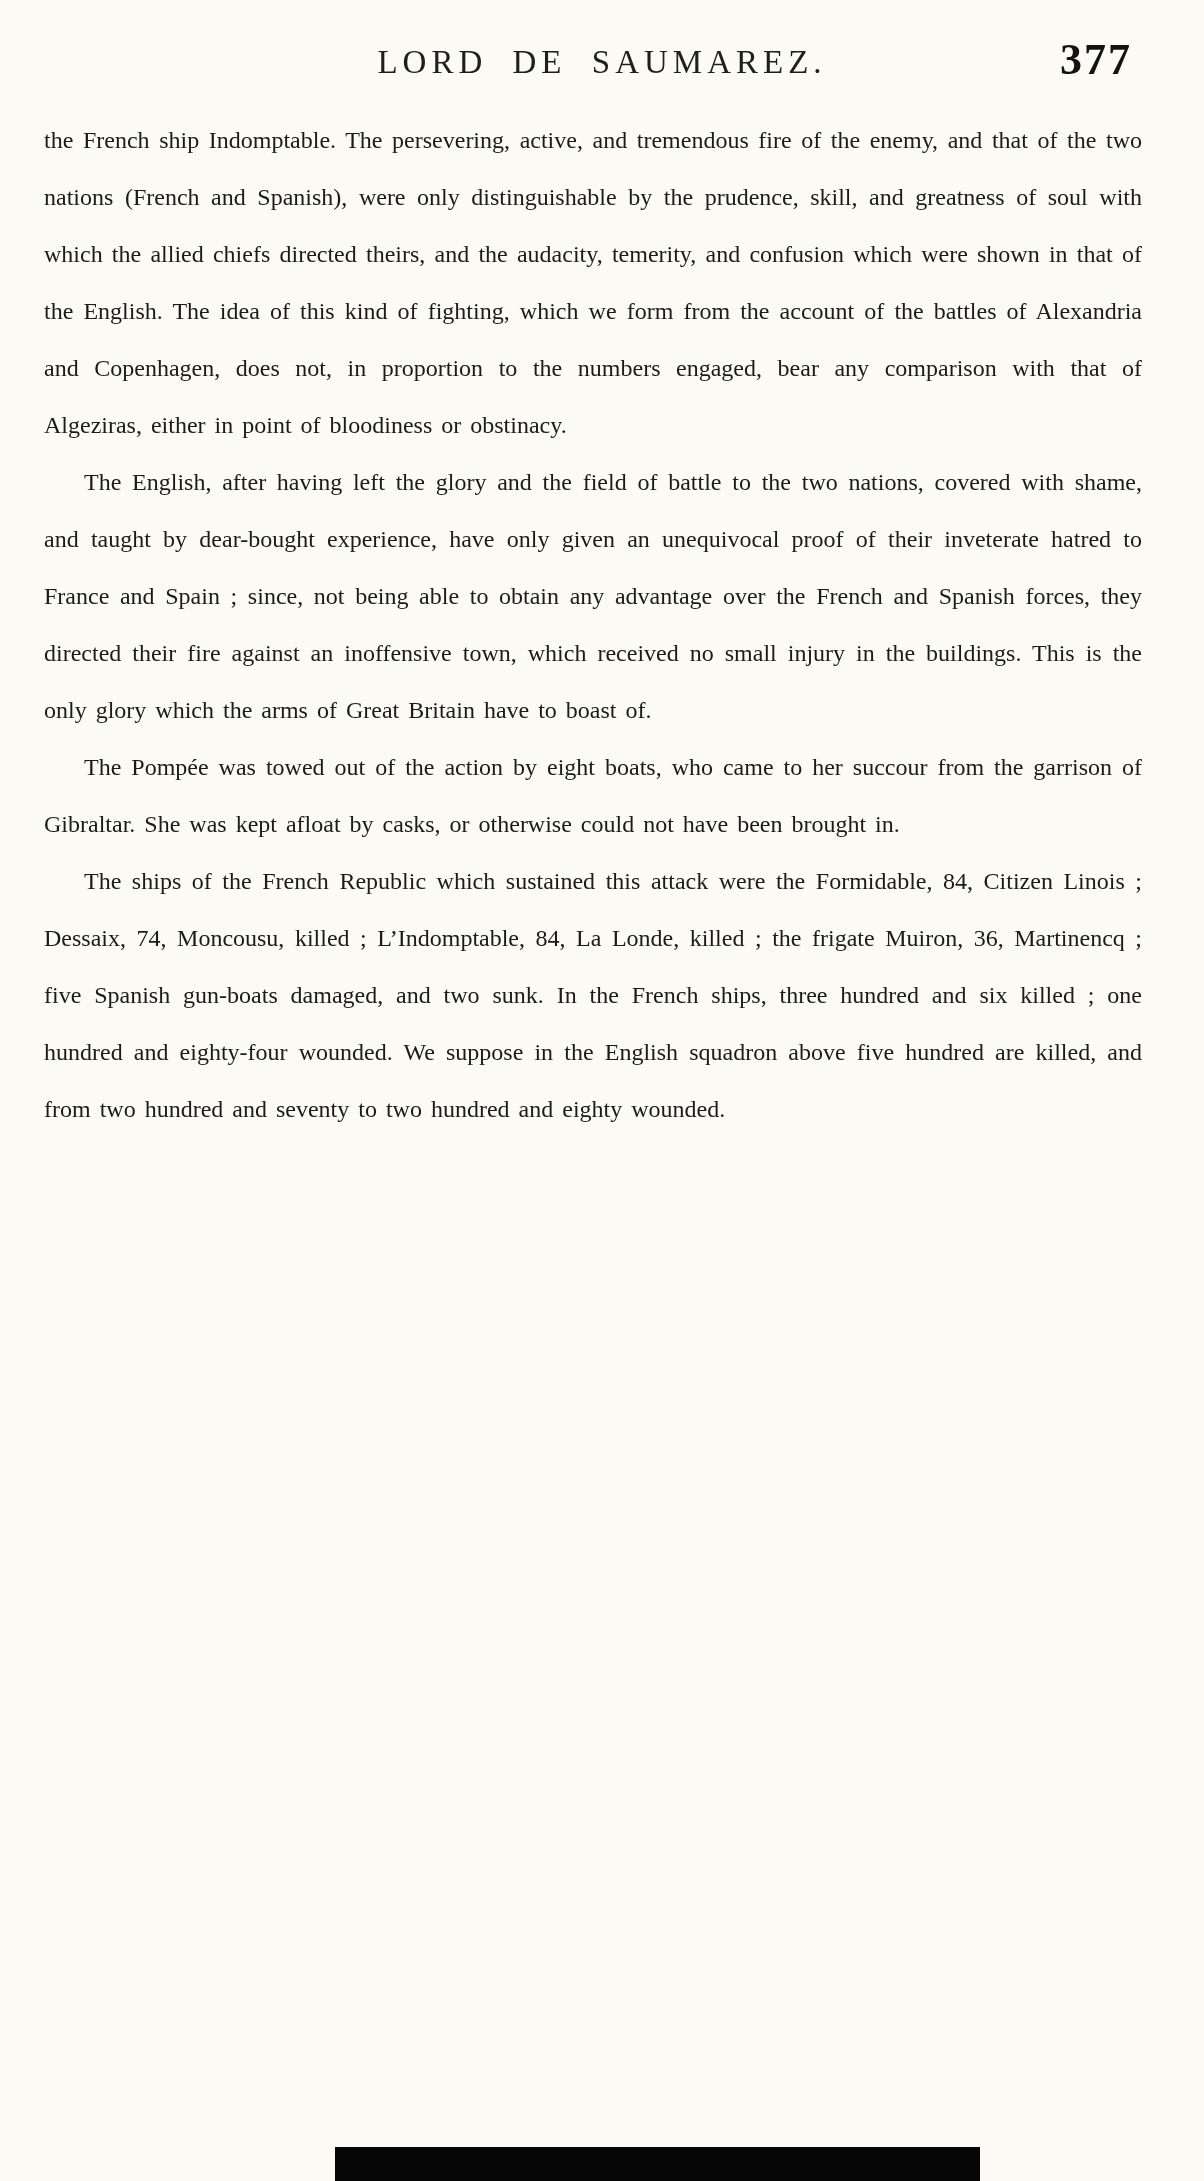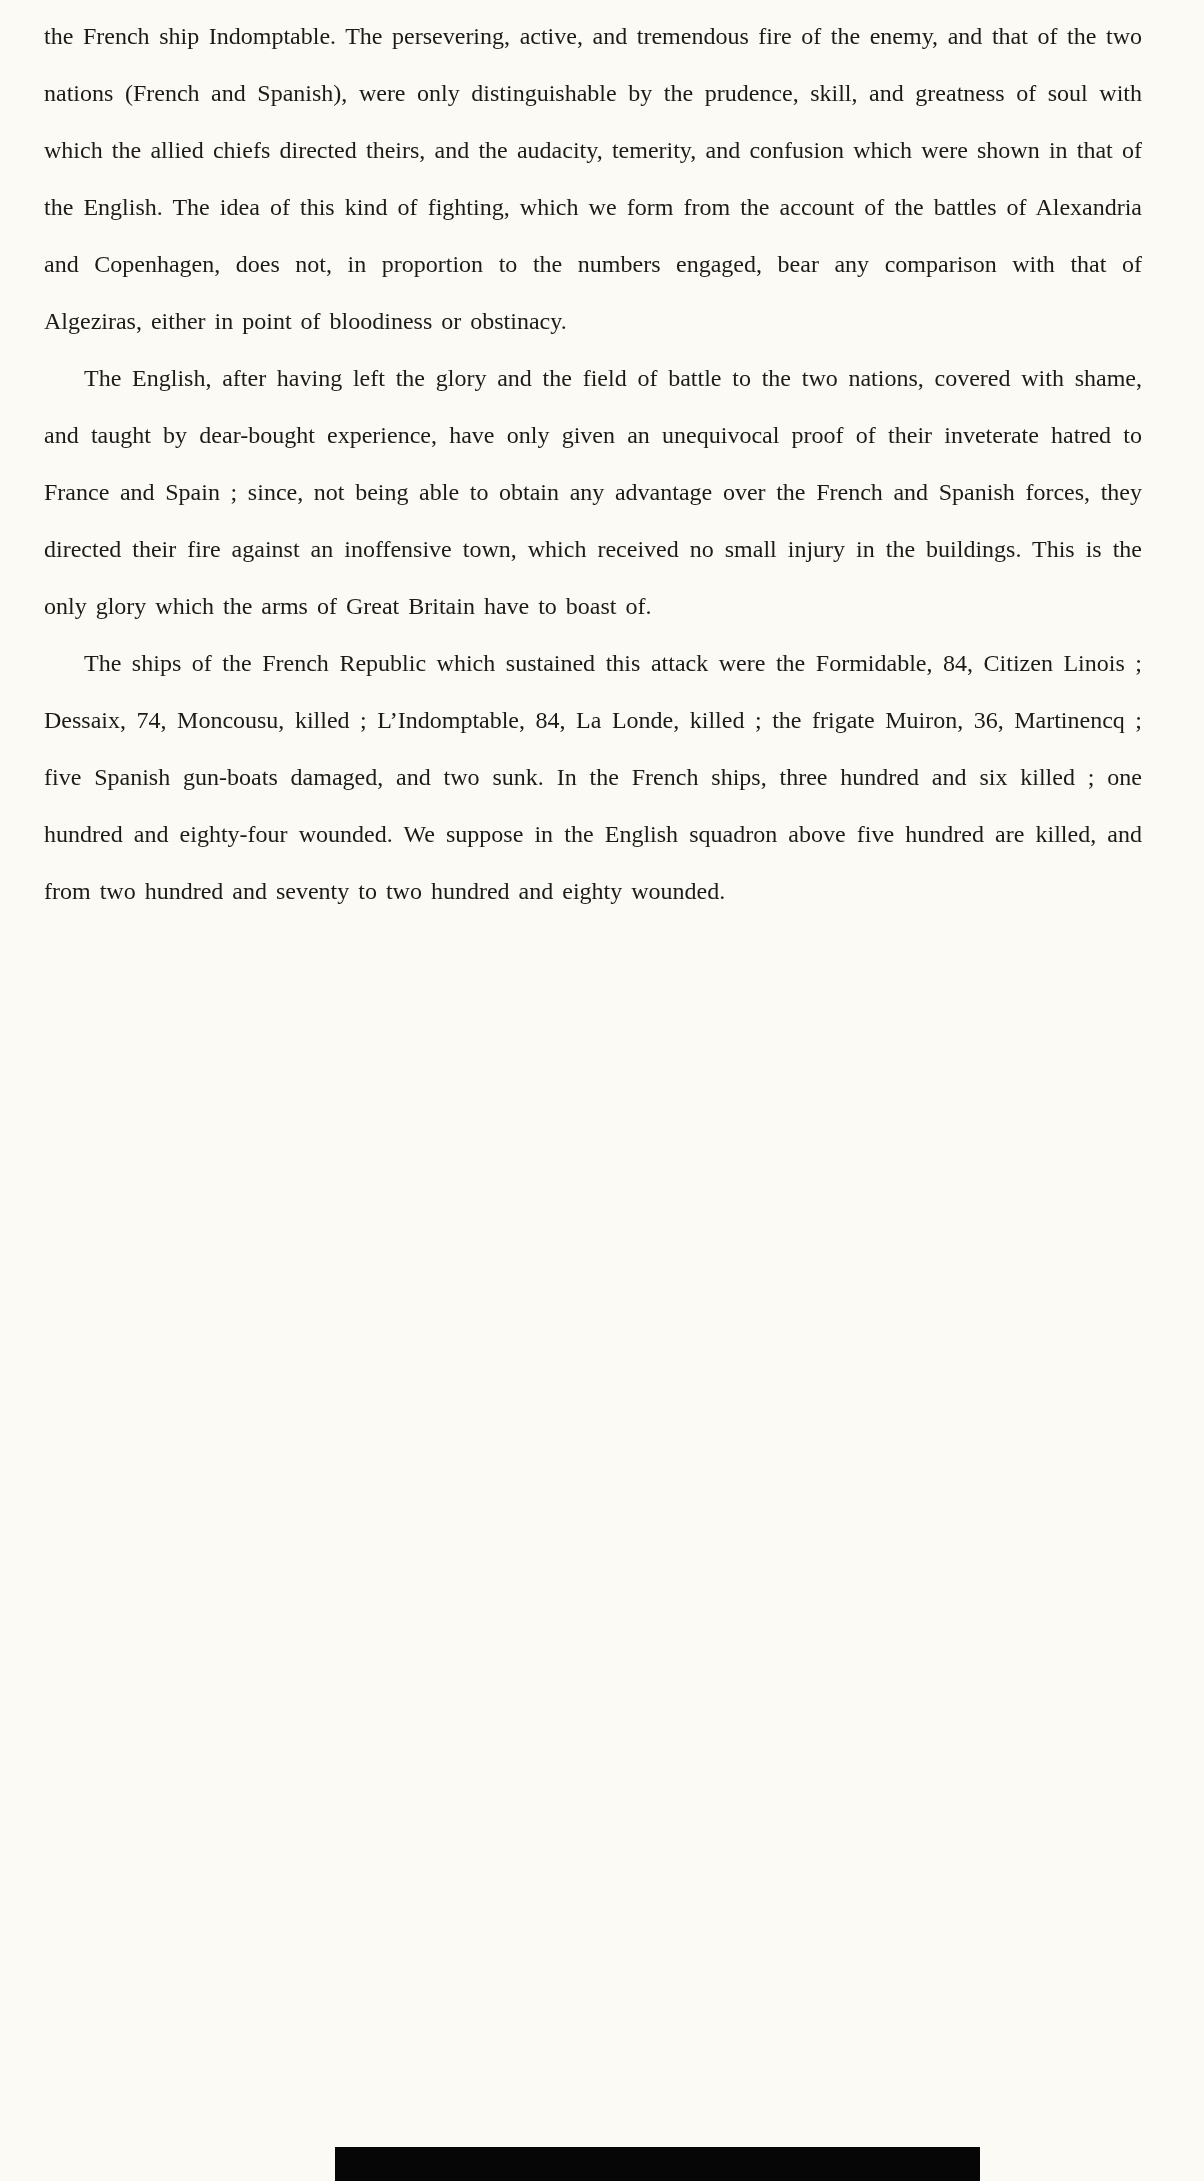--- a/index.html
+++ b/index.html
@@ -57,22 +57,27 @@
     width: 645px;
     height: 34px;
     background: #060606;
   }
 </style>
 </head>
 <body>
 
 <div class="page">
 
+  <div class="running-header">
+    <span class="header-title">LORD DE SAUMAREZ.</span>
+    <span class="page-number">377</span>
+  </div>
 
   <div class="body-text">
     <p class="para no-indent">the French ship Indomptable.  The persevering, active, and tremendous fire of the enemy, and that of the two nations (French and Spanish), were only distinguishable by the prudence, skill, and greatness of soul with which the allied chiefs directed theirs, and the audacity, temerity, and confusion which were shown in that of the English.  The idea of this kind of fighting, which we form from the account of the battles of Alexandria and Copenhagen, does not, in proportion to the numbers engaged, bear any comparison with that of Algeziras, either in point of bloodiness or obstinacy.</p>
     <p class="para">The English, after having left the glory and the field of battle to the two nations, covered with shame, and taught by dear-bought experience, have only given an unequivocal proof of their inveterate hatred to France and Spain&nbsp;; since, not being able to obtain any advantage over the French and Spanish forces, they directed their fire against an inoffensive town, which received no small injury in the buildings.  This is the only glory which the arms of Great Britain have to boast of.</p>
+    <p class="para">The Pompée was towed out of the action by eight boats, who came to her succour from the garrison of Gibraltar.  She was kept afloat by casks, or otherwise could not have been brought in.</p>
     <p class="para">The ships of the French Republic which sustained this attack were the Formidable, 84, Citizen Linois&nbsp;; Dessaix, 74, Moncousu, killed&nbsp;; L’Indomptable, 84, La Londe, killed&nbsp;; the frigate Muiron, 36, Martinencq&nbsp;; five Spanish gun-boats damaged, and two sunk.  In the French ships, three hundred and six killed&nbsp;; one hundred and eighty-four wounded.  We suppose in the English squadron above five hundred are killed, and from two hundred and seventy to two hundred and eighty wounded.</p>
   </div>
 
   <div class="scan-bar"></div>
 
 </div>
 
 </body></html>

